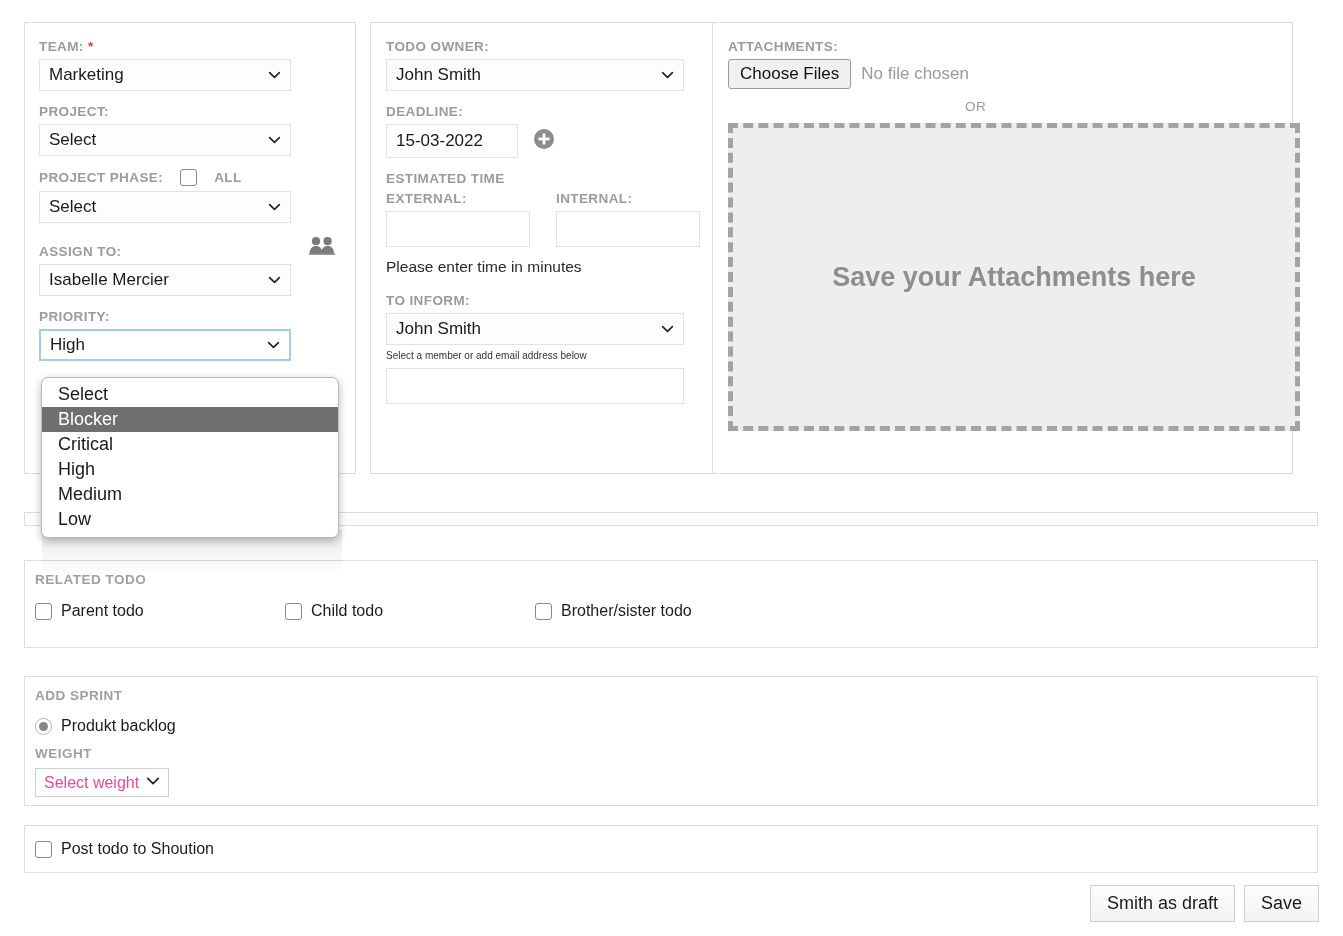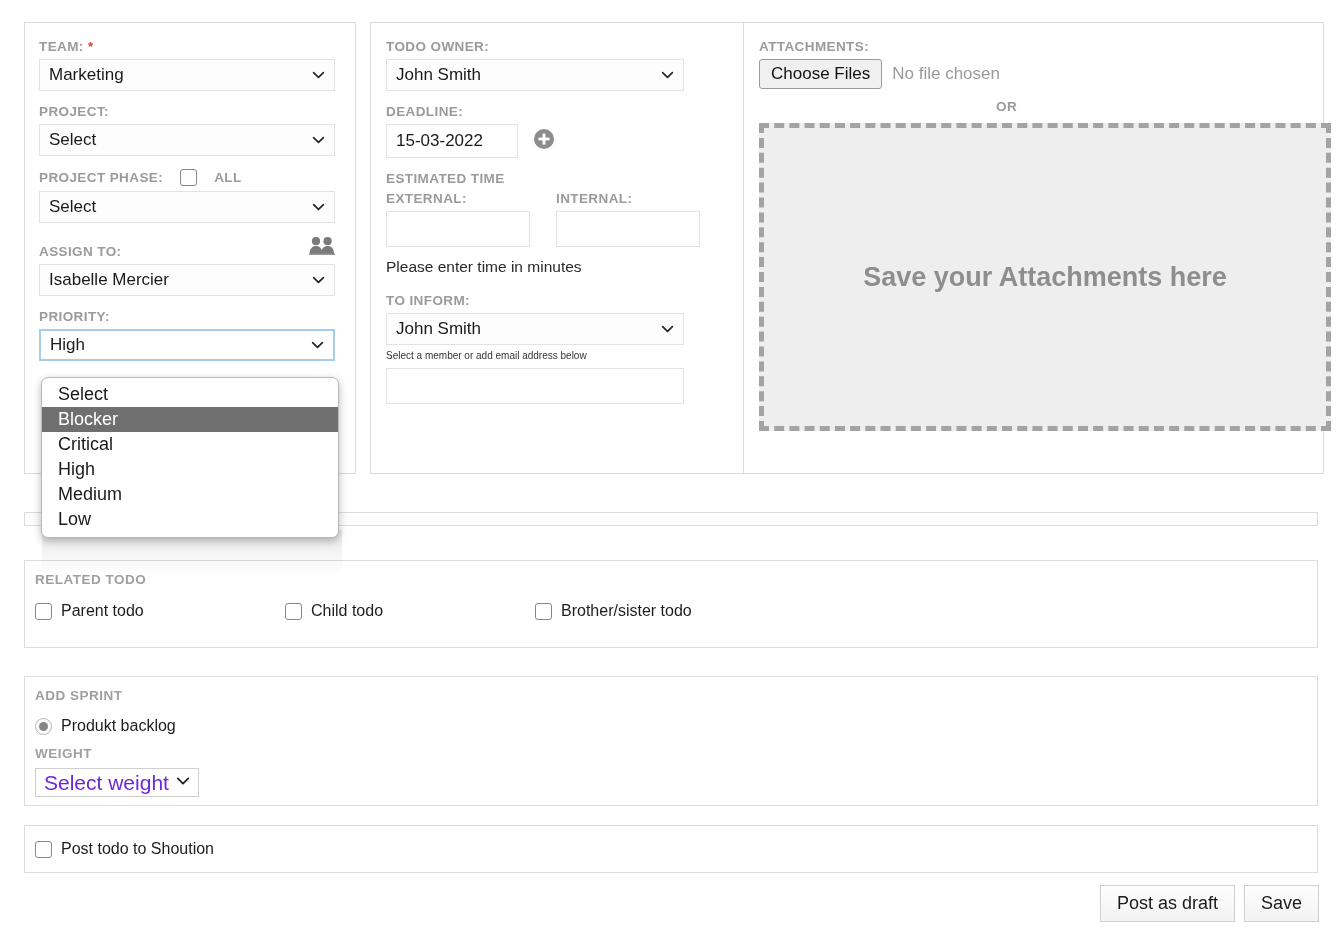--- a/index.html
+++ b/index.html
@@ -29,21 +29,21 @@
     text-transform: uppercase;
     display: block;
     margin-bottom: 5px;
     white-space: nowrap;
   }
   .req { color: #e03b30; font-size: 13px; }
 
   
   .sel {
     position: relative;
-    width: 296px;
+    width: 252px;
     height: 32px;
     border: 1px solid #e2e2e2;
     background: #fdfdfd;
     display: flex;
     align-items: center;
     padding: 0 30px 0 9px;
     font-size: 17px;
     color: #1a1a1a;
     margin-bottom: 13px;
   }
@@ -329,28 +329,28 @@
         </div>
         <div style="font-size:10px; color:#333; margin-bottom:7px;">Select a member or add email address below</div>
         <div class="tinput" style="width:298px; height:36px;">
           <span></span>
         </div>
       </div>
 
     </div>
   </div>
 
-  <div class="panel" style="left:743px; top:22px; width:581px; height:452px;">
+  <div class="panel" style="left:712px; top:22px; width:581px; height:452px;">
     <div style="padding:16px 14px 0 15px;">
       <span class="flabel">ATTACHMENTS:</span>
       <div style="display:flex; align-items:center; gap:10px;">
         <button class="btn-small">Choose Files</button>
         <span style="font-size:17px; color:#9a9a9a;">No file chosen</span>
       </div>
-      <div style="text-align:center; font-size:13.5px; font-weight:bold; color:#9b9b9b; letter-spacing:.5px; margin:10px 0 9px 0; width:495px;">OR</div>
+      <div style="text-align:center; font-size:13.5px; font-weight:normal; color:#9b9b9b; letter-spacing:.5px; margin:10px 0 9px 0; width:495px;">OR</div>
       <div class="dropzone" style="width:572px; height:308px;">
         <span>Save your Attachments here</span>
       </div>
     </div>
   </div>
 
   <div class="panel" style="left:24px; top:512px; width:1294px; height:14px; background:#fdfdfd;"></div>
 
   <div class="panel" style="left:24px; top:560px; width:1294px; height:88px;">
     <div style="padding:11px 0 0 10px;">
@@ -374,35 +374,35 @@
 
   <div class="panel" style="left:24px; top:676px; width:1294px; height:130px;">
     <div style="padding:11px 0 0 10px;">
       <div class="sectitle">ADD SPRINT</div>
       <div class="cbrow" style="margin-top:14px;">
         <span class="radio on"></span>
         <span class="cbtext">Produkt backlog</span>
       </div>
       <div class="sectitle" style="margin-top:11px;">WEIGHT</div>
       <div style="position:relative; display:inline-flex; align-items:center; gap:7px; border:1px solid #cfcfcf; background:#fff; height:29px; padding:0 8px; margin-top:7px;">
-        <span style="font-size:21px; color:#6d28d9;">Select weight</span>
+        <span style="font-size:16px; color:#ec4899;">Select weight</span>
         <span>
           <svg viewBox="0 0 16 16" width="14" height="14">
               <path d="M2 5 L8 11 L14 5" stroke="#222" stroke-width="2" fill="none" stroke-linecap="round" stroke-linejoin="round"></path>
             </svg>
         </span>
       </div>
     </div>
   </div>
 
   <div class="panel" style="left:24px; top:825px; width:1294px; height:48px;">
     <div class="cbrow" style="padding:14px 0 0 10px;">
       <span class="cbox"></span>
       <span class="cbtext">Post todo to Shoution</span>
     </div>
   </div>
 
   <div style="position:absolute; left:0; top:885px; width:1319px; display:flex; justify-content:flex-end; gap:9px;">
-    <button class="btn">Post as draft</button>
+    <button class="btn">Smith as draft</button>
     <button class="btn">Save</button>
   </div>
 
 </div>
 
 </body></html>

